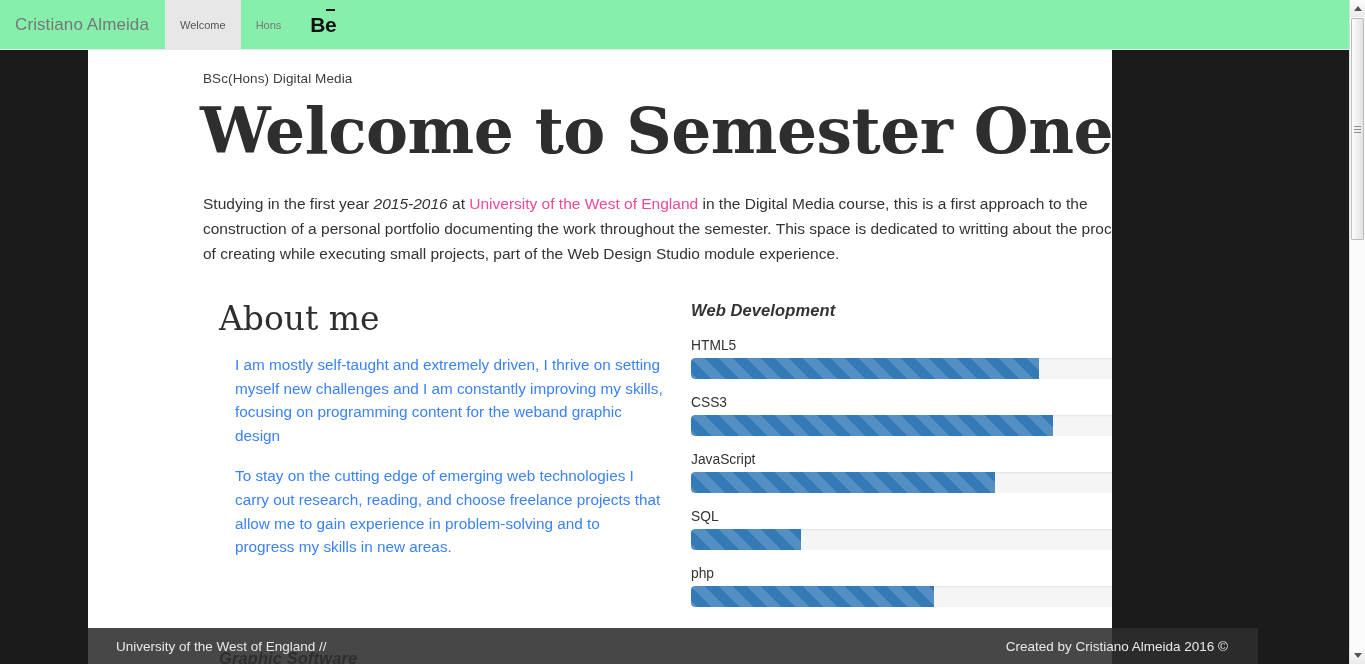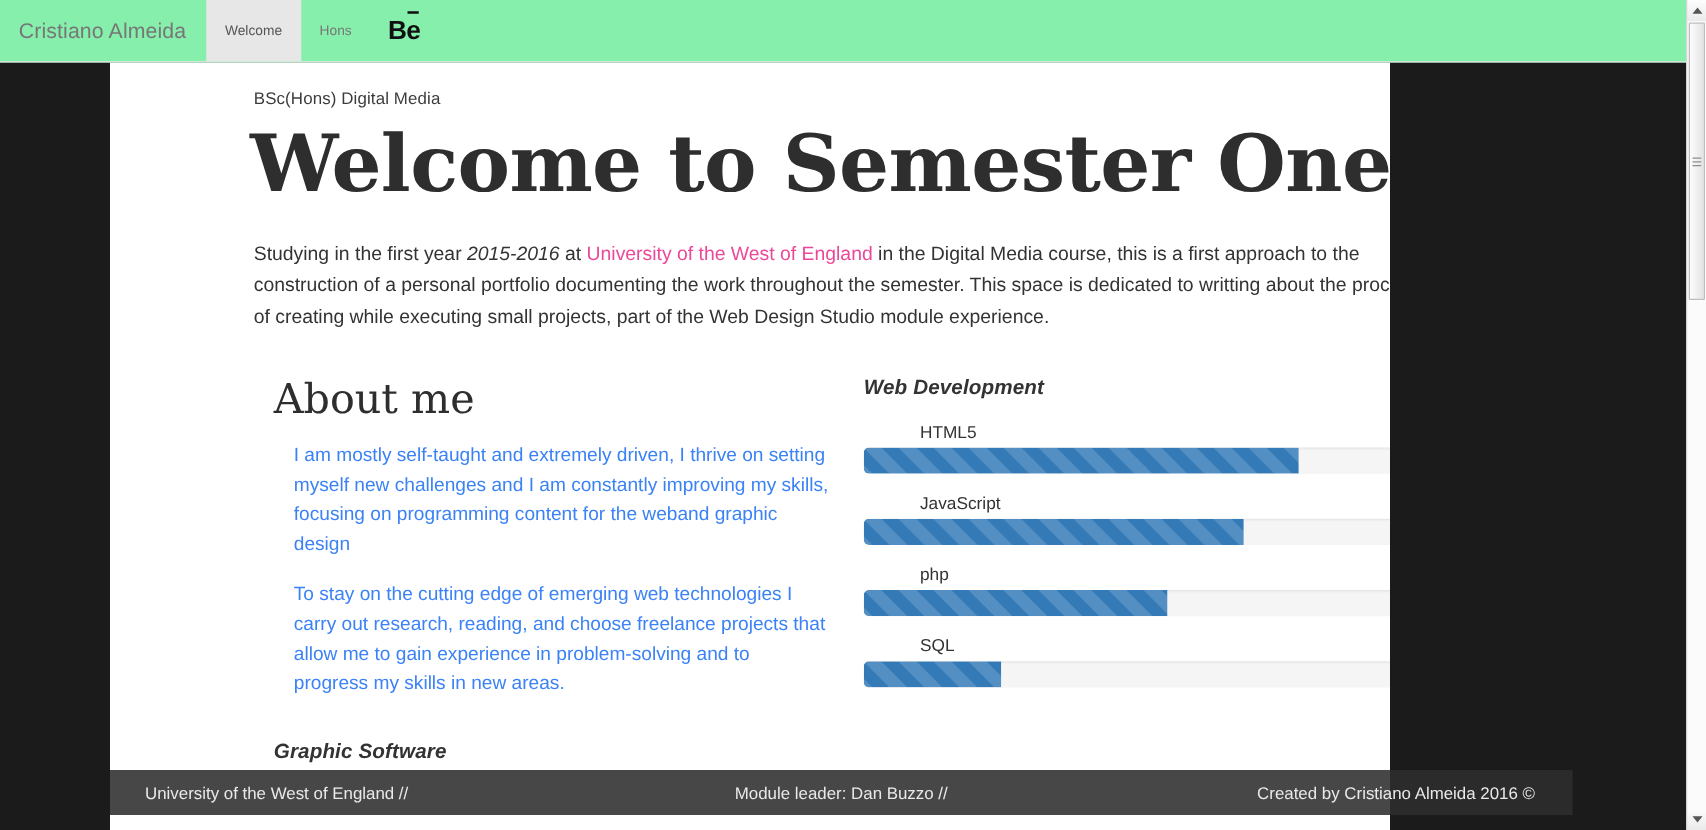--- a/index.html
+++ b/index.html
@@ -156,21 +156,20 @@
     color: #333;
     margin-bottom: 18px;
     letter-spacing: .1px;
   }
 
   .skill { margin-bottom: 16px; }
   .skill-label {
     font-size: 13.8px;
     color: #333;
     margin-bottom: 5px;
-    margin-left: 45px;
   }
   .progress {
     position: relative;
     width: 441px;
     height: 21px;
     background: #f5f5f5;
     border-radius: 4px;
     box-shadow: inset 0 1px 2px rgba(0,0,0,.08);
     overflow: hidden;
   }
@@ -187,21 +186,21 @@
 
   
   .gsw-block { margin-top: 26px; padding-left: 16px; }
 
   .lower-row { display: flex; width: 1046px; }
 
   
   #footer {
     position: absolute;
     left: 88px;
-    bottom: 12px;
+    bottom: 0;
     width: 1170px;
     height: 36px;
     background: rgba(45,45,45,.88);
     color: #e9e9e9;
     font-size: 13.5px;
     display: flex;
     align-items: center;
     z-index: 30;
   }
   .footer-left   { position: absolute; left: 28px; }
@@ -303,57 +302,62 @@
         <div class="col-right">
           <h3 class="skill-group">Web Development</h3>
 
           <div class="skill">
             <div class="skill-label">HTML5</div>
             <div class="progress">
               <div class="progress-bar" style="width: 79%;"></div>
             </div>
           </div>
 
+          <div class="skill">
+            <div class="skill-label">CSS3</div>
+            <div class="progress">
+              <div class="progress-bar" style="width: 82%;"></div>
+            </div>
+          </div>
 
           <div class="skill">
             <div class="skill-label">JavaScript</div>
             <div class="progress">
               <div class="progress-bar" style="width: 69%;"></div>
             </div>
           </div>
 
           <div class="skill">
+            <div class="skill-label">SQL</div>
+            <div class="progress">
+              <div class="progress-bar" style="width: 25%;"></div>
+            </div>
+          </div>
+
+          <div class="skill">
             <div class="skill-label">php</div>
             <div class="progress">
               <div class="progress-bar" style="width: 55%;"></div>
-            </div>
-          </div>
-
-          <div class="skill">
-            <div class="skill-label">SQL</div>
-            <div class="progress">
-              <div class="progress-bar" style="width: 25%;"></div>
             </div>
           </div>
         </div>
       </div>
 
       <div class="lower-row">
         <div class="col-left gsw-block">
           <h3 class="skill-group">Graphic Software</h3>
 
         </div>
       </div>
 
     </div>
   </div>
 
   <div id="footer">
     <div class="footer-left">University of the West of England //</div>
-    <div class="footer-center">Module leader: Dan Buzzo //</div>
     <div class="footer-right">Created by Cristiano Almeida 2016 ©</div>
   </div>
 
   <div id="scrollbar">
     <div class="sb-btn up">
       <span class="sb-arrow up"></span>
     </div>
     <div id="sb-track"></div>
     <div id="sb-thumb">
       <span class="grip">

